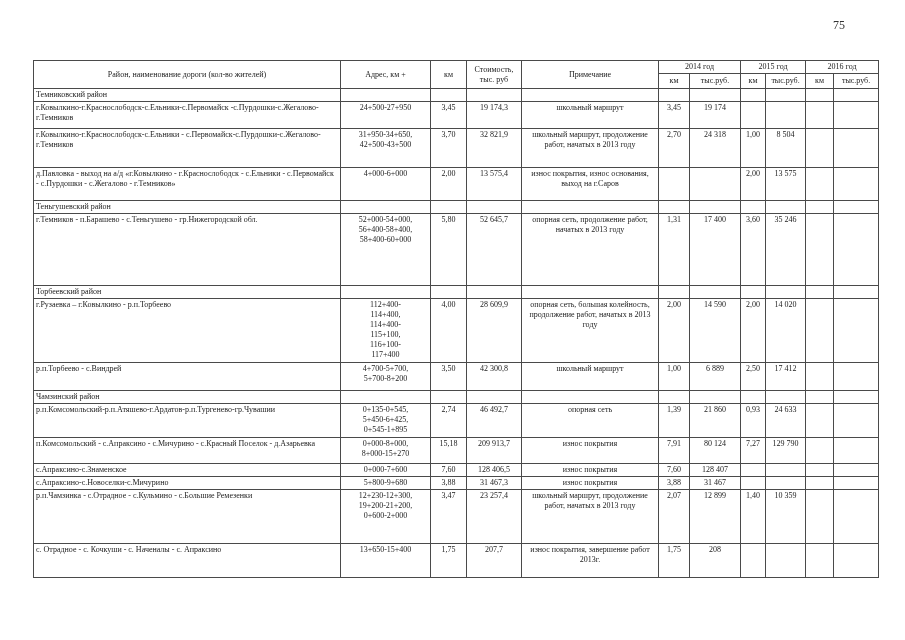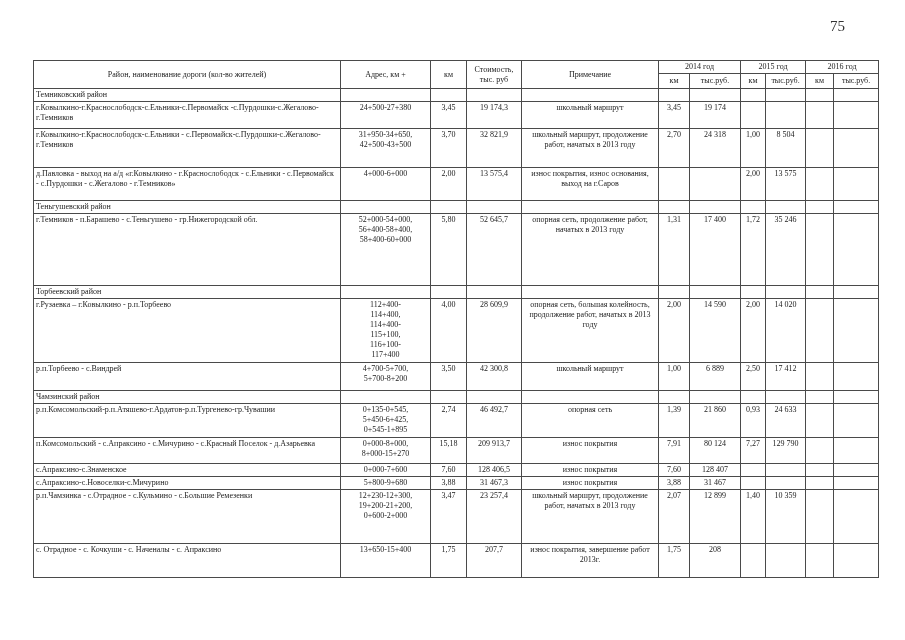--- a/index.html
+++ b/index.html
@@ -6,21 +6,21 @@
   body {
     width:905px; height:640px;
     background:#ffffff;
     font-family:"Liberation Serif", serif;
     color:#1f1f1f;
     position:relative;
     overflow:hidden;
   }
   .page-number {
     position:absolute; top:18px; right:60px;
-    font-size:15px; color:#333;
+    font-size:12px; color:#333;
   }
   table.roads {
     position:absolute; left:33px; top:60px;
     width:845px;
     border-collapse:collapse;
     table-layout:fixed;
   }
   table.roads th, table.roads td {
     border:1px solid #4a4a4a;
     font-size:8px;
@@ -85,21 +85,21 @@
         <td></td>
         <td></td>
         <td></td>
         <td></td>
         <td></td>
         <td></td>
         <td></td>
       </tr>
       <tr style="height: 27px;">
         <td class="c-road">г.Ковылкино-г.Краснослободск-с.Ельники-с.Первомайск -с.Пурдошки-с.Жегалово-г.Темников</td>
-        <td class="c-pre">24+500-27+380</td>
+        <td class="c-pre">24+500-27+950</td>
         <td class="c-center">3,45</td>
         <td class="c-center">19 174,3</td>
         <td class="c-center">школьный маршрут</td>
         <td class="c-center">3,45</td>
         <td class="c-center">19 174</td>
         <td class="c-center"></td>
         <td class="c-center"></td>
         <td class="c-center"></td>
         <td class="c-center"></td>
       </tr>
@@ -146,21 +146,21 @@
       <tr style="height: 72px;">
         <td class="c-road">г.Темников - п.Барашево - с.Теньгушево - гр.Нижегородской обл.</td>
         <td class="c-pre">52+000-54+000,
 56+400-58+400,
 58+400-60+000</td>
         <td class="c-center">5,80</td>
         <td class="c-center">52 645,7</td>
         <td class="c-center">опорная сеть, продолжение работ, начатых в 2013 году</td>
         <td class="c-center">1,31</td>
         <td class="c-center">17 400</td>
-        <td class="c-center">1,72</td>
+        <td class="c-center">3,60</td>
         <td class="c-center">35 246</td>
         <td class="c-center"></td>
         <td class="c-center"></td>
       </tr>
       <tr class="section" style="height: 9px;">
         <td>Торбеевский район</td>
         <td></td>
         <td></td>
         <td></td>
         <td></td>

